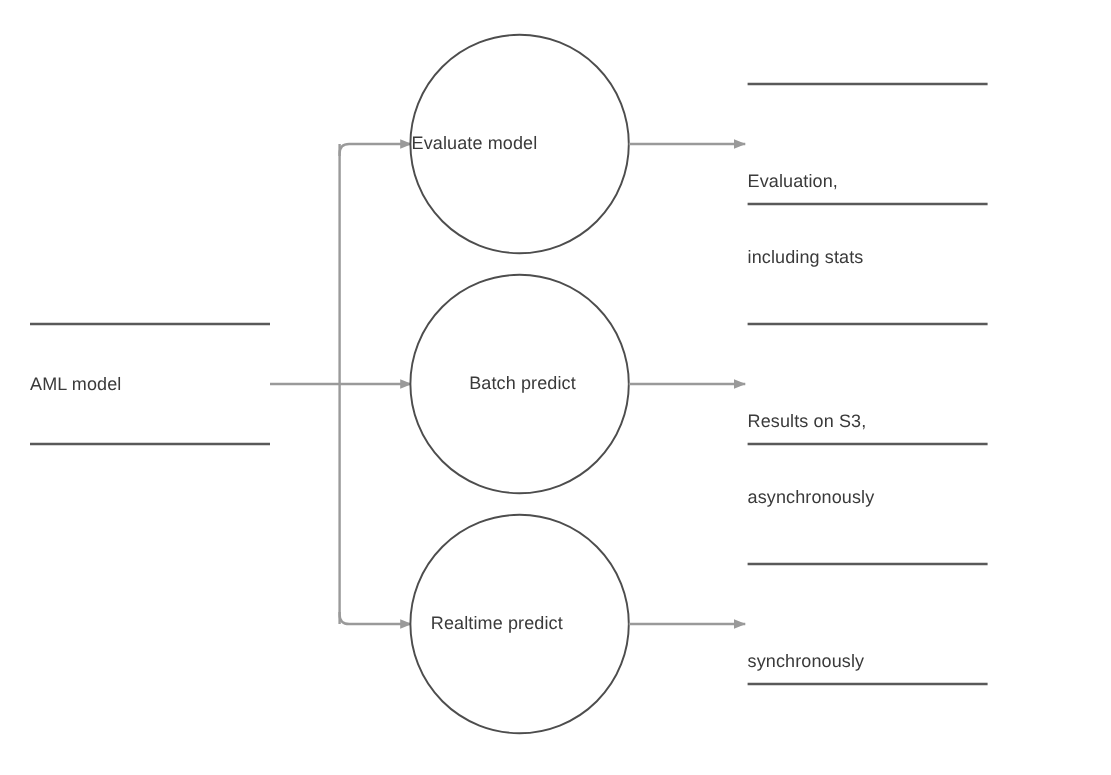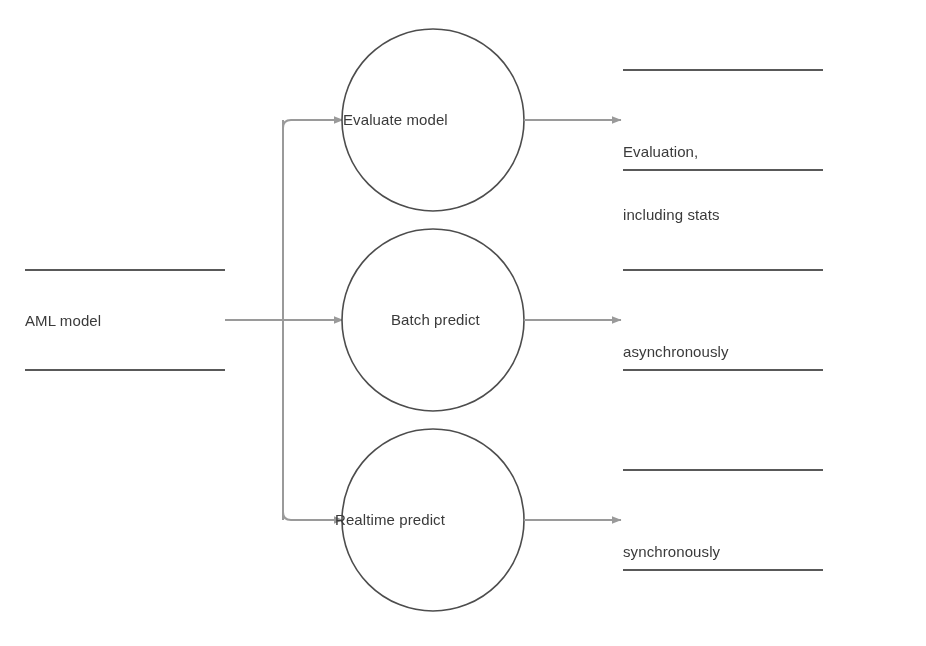--- a/index.html
+++ b/index.html
@@ -91,28 +91,29 @@
     <g>
       <line x1="623" y1="470" x2="823" y2="470" stroke="#595959" stroke-width="2"></line>
       <line x1="623" y1="570" x2="823" y2="570" stroke="#595959" stroke-width="2"></line>
     </g>
   </svg>
 
   <div class="open-box-label" style="left:25px; top:310px; width:200px;">AML model</div>
 
   <div class="node-label" style="left:343px; top:110px; width:180px;">Evaluate model</div>
   <div class="node-label" style="left:343px; top:310px; width:180px;padding-left:48px;">Batch predict</div>
-  <div class="node-label" style="left:335px; top:510px; width:200px;">Realtime predict</div>
+  <div class="node-label" style="left:359px; top:510px; width:200px;">Realtime predict</div>
 
   <div class="open-box-label" style="left:623px; top:99px; width:200px;">
     <div>Evaluation,</div>
     <div>including stats</div>
   </div>
 
   <div class="open-box-label" style="left:623px; top:299px; width:200px;">
+    <div>Results on S3,</div>
     <div>asynchronously</div>
   </div>
 
   <div class="open-box-label" style="left:623px; top:499px; width:200px;">
     <div>synchronously</div>
   </div>
 
 </div>
 
 </body></html>

